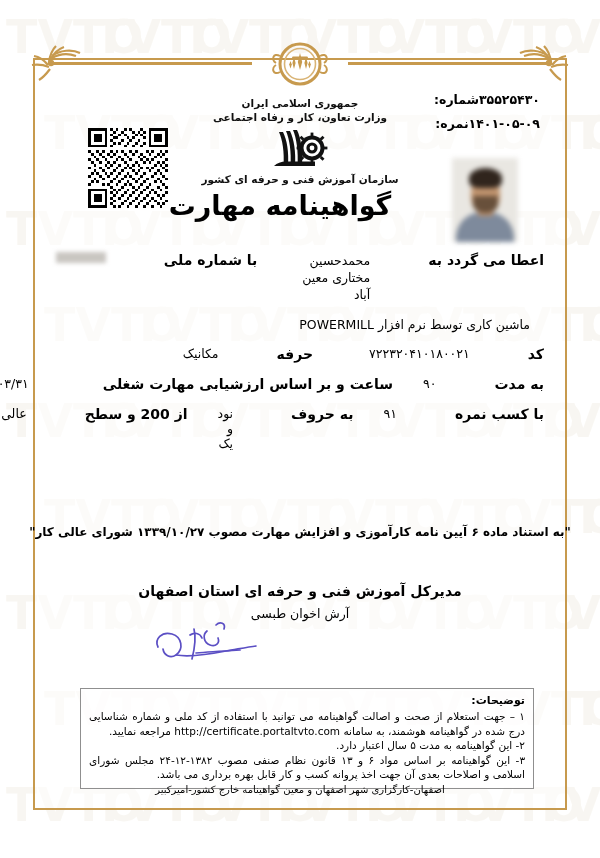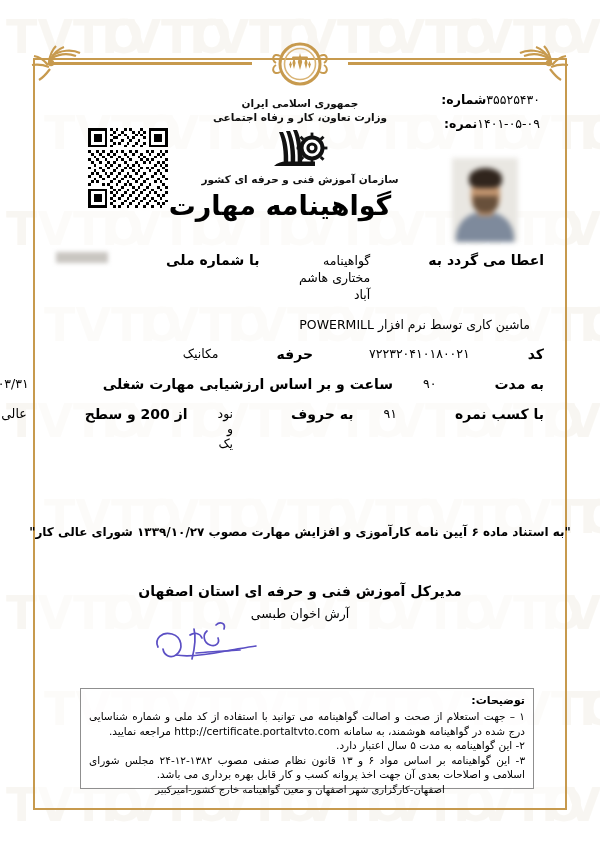--- a/index.html
+++ b/index.html
@@ -62,21 +62,21 @@
     text-align:center;color:#101010;font-size:10.5px;font-weight:600;
     margin-top:3px;
   }
 
   
   #meta{
     position:absolute;right:60px;top:92px;text-align:left;direction:rtl;
   }
   #meta .row{font-size:12px;margin-bottom:9px;white-space:nowrap;color:#000;}
   #meta .lab{font-weight:bold;font-size:12.5px;}
-  #meta .val{font-weight:normal;letter-spacing:.5px;}
+  #meta .val{font-weight:bold;letter-spacing:.5px;}
 
   
   #photo{
     position:absolute;right:82px;top:158px;width:66px;height:84px;
     background:#d8d5cf;
     filter:blur(2.4px);
     overflow:hidden;
   }
   #photo .bg{position:absolute;inset:0;background:#e9e7e2;}
   #photo .shirt{position:absolute;left:4px;right:4px;bottom:0;height:30px;
@@ -563,21 +563,21 @@
 
   <div id="title">
     <span class="t">گواهینامه مهارت</span>
   </div>
 
   <div id="body">
 
     <div class="row">
       <span class="lbl">اعطا می گردد به</span>
       <span class="gap-s"></span>
-      <span class="val name-block">گواهینامه مختاری هاشم آباد</span>
+      <span class="val name-block">محمدحسین مختاری معین آباد</span>
       <span class="gap-m"></span>
       <span class="lbl">با شماره ملی</span>
       <span class="gap-s"></span>
       <span class="redacted"></span>
     </div>
 
     <div class="row">
       <span class="gap-s"></span>
       <span class="val">ماشین کاری توسط نرم افزار POWERMILL</span>
     </div>

